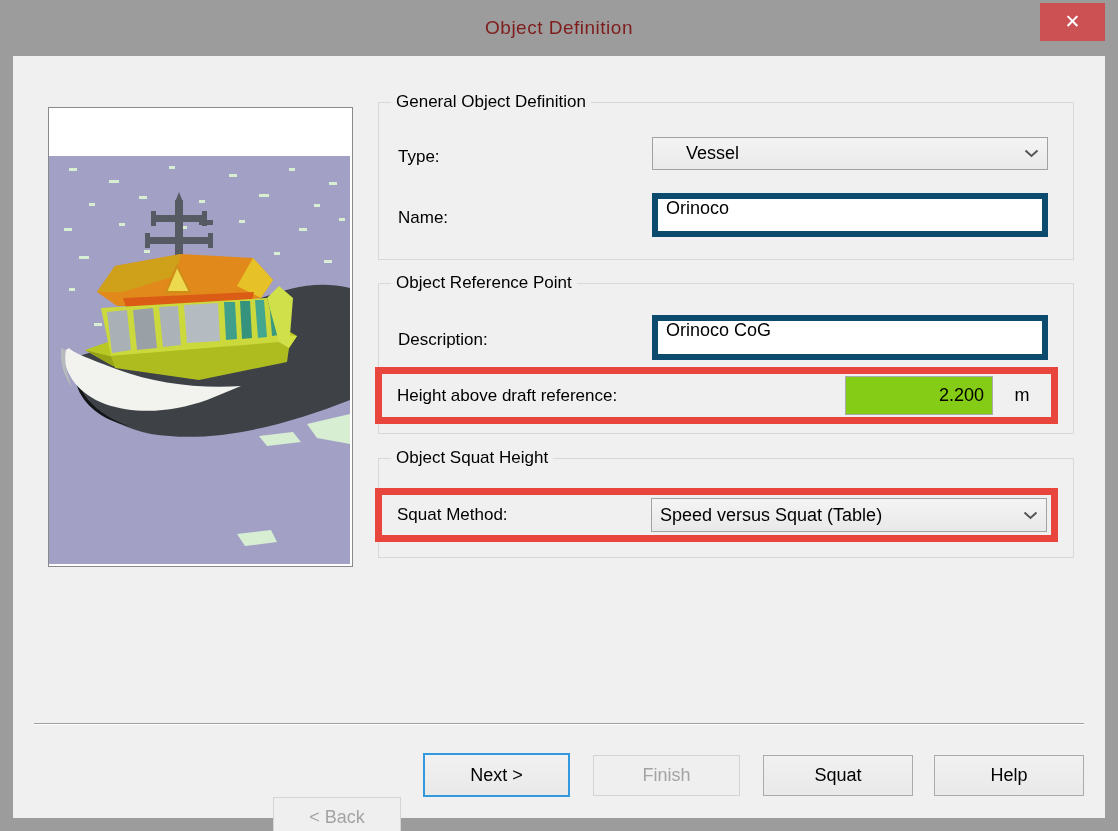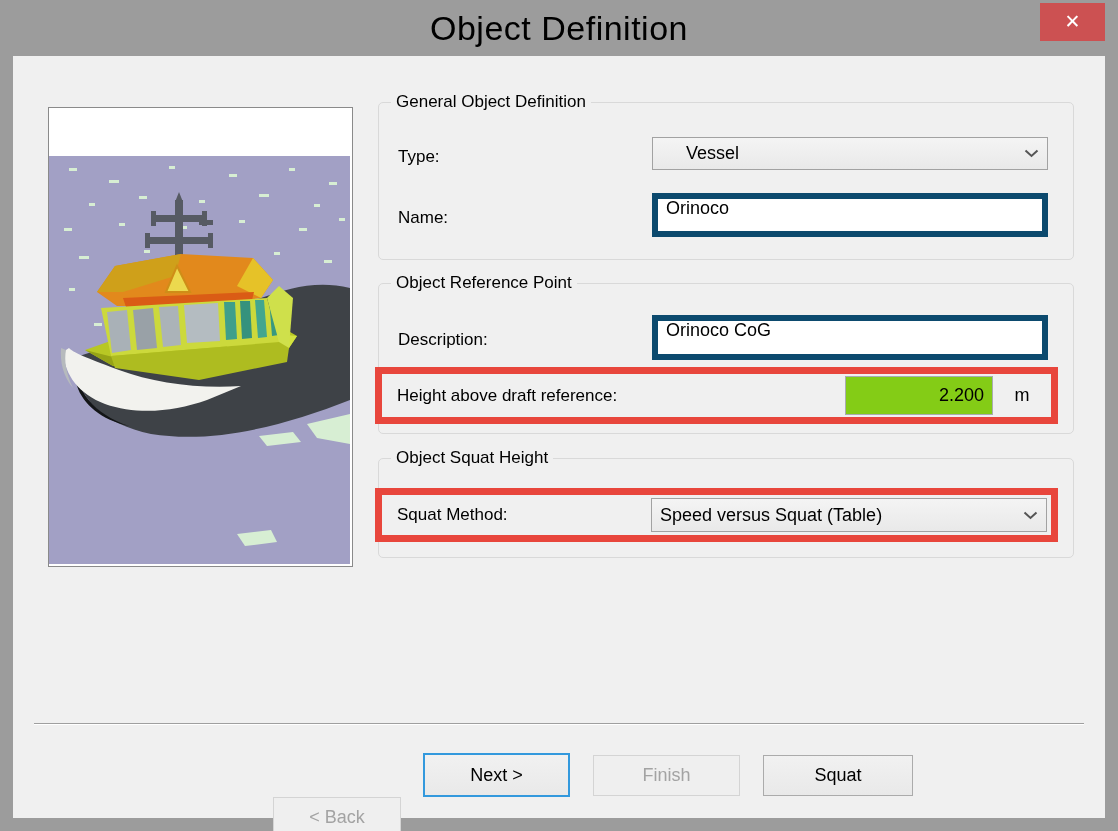--- a/index.html
+++ b/index.html
@@ -1,30 +1,30 @@
 <!DOCTYPE html>
 <html><head>
 <meta charset="utf-8">
 <style>
   html,body{margin:0;padding:0;background:#6e6e6e;font-family:"Liberation Sans", sans-serif;}
   .dialog{position:relative;width:1118px;height:831px;background:#9c9c9c;overflow:hidden;}
   .titlebar{position:absolute;left:0;top:0;width:100%;height:56px;}
   .title{position:absolute;left:0;top:0;width:100%;height:52px;line-height:56px;
-         text-align:center;font-size:34px;color:#000000;letter-spacing:0.5px;}
+         text-align:center;font-size:19px;color:#7f1d1d;letter-spacing:0.5px;}
   .close-btn{position:absolute;left:1040px;top:3px;width:65px;height:38px;background:#cc5152;
          color:#ffffff;font-size:19px;text-align:center;line-height:38px;cursor:pointer;}
   .content{position:absolute;left:13px;top:56px;width:1092px;height:762px;background:#f0f0f0;}
 
   
   .preview{position:absolute;left:48px;top:107px;width:303px;height:458px;background:#ffffff;
            border:1px solid #8a8a8a;}
   .preview svg{display:block;}
 
   
-  .group{position:absolute;border:1px solid #d9d9d9;border-radius:5px;background:#f0f0f0;}
+  .group{position:absolute;border:1px solid #d9d9d9;border-radius:0;background:#f0f0f0;}
   .group-title{position:absolute;top:-11px;left:12px;background:#f0f0f0;padding:0 5px;
                font-size:17px;color:#000;white-space:nowrap;}
   .g1{left:378px;top:102px;width:694px;height:156px;}
   .g2{left:378px;top:283px;width:694px;height:149px;}
   .g3{left:378px;top:458px;width:694px;height:98px;}
 
   .fld-label{position:absolute;font-size:17px;color:#000;white-space:nowrap;}
 
   .text-input{position:absolute;background:#ffffff;border:6px solid #0c4a6e;font-size:18px;
               font-family:"Liberation Sans", sans-serif;color:#000;padding:0 8px;box-sizing:border-box;outline:none;}
@@ -198,14 +198,15 @@
       </span>
     </div>
   </div>
 
   <div class="separator"></div>
 
   <div class="btn btn-back disabled">&lt; Back</div>
   <div class="btn btn-next">Next &gt;</div>
   <div class="btn btn-finish disabled">Finish</div>
   <div class="btn btn-cancel">Squat</div>
+  <div class="btn btn-help">Help</div>
 
 </div>
 
 </body></html>

